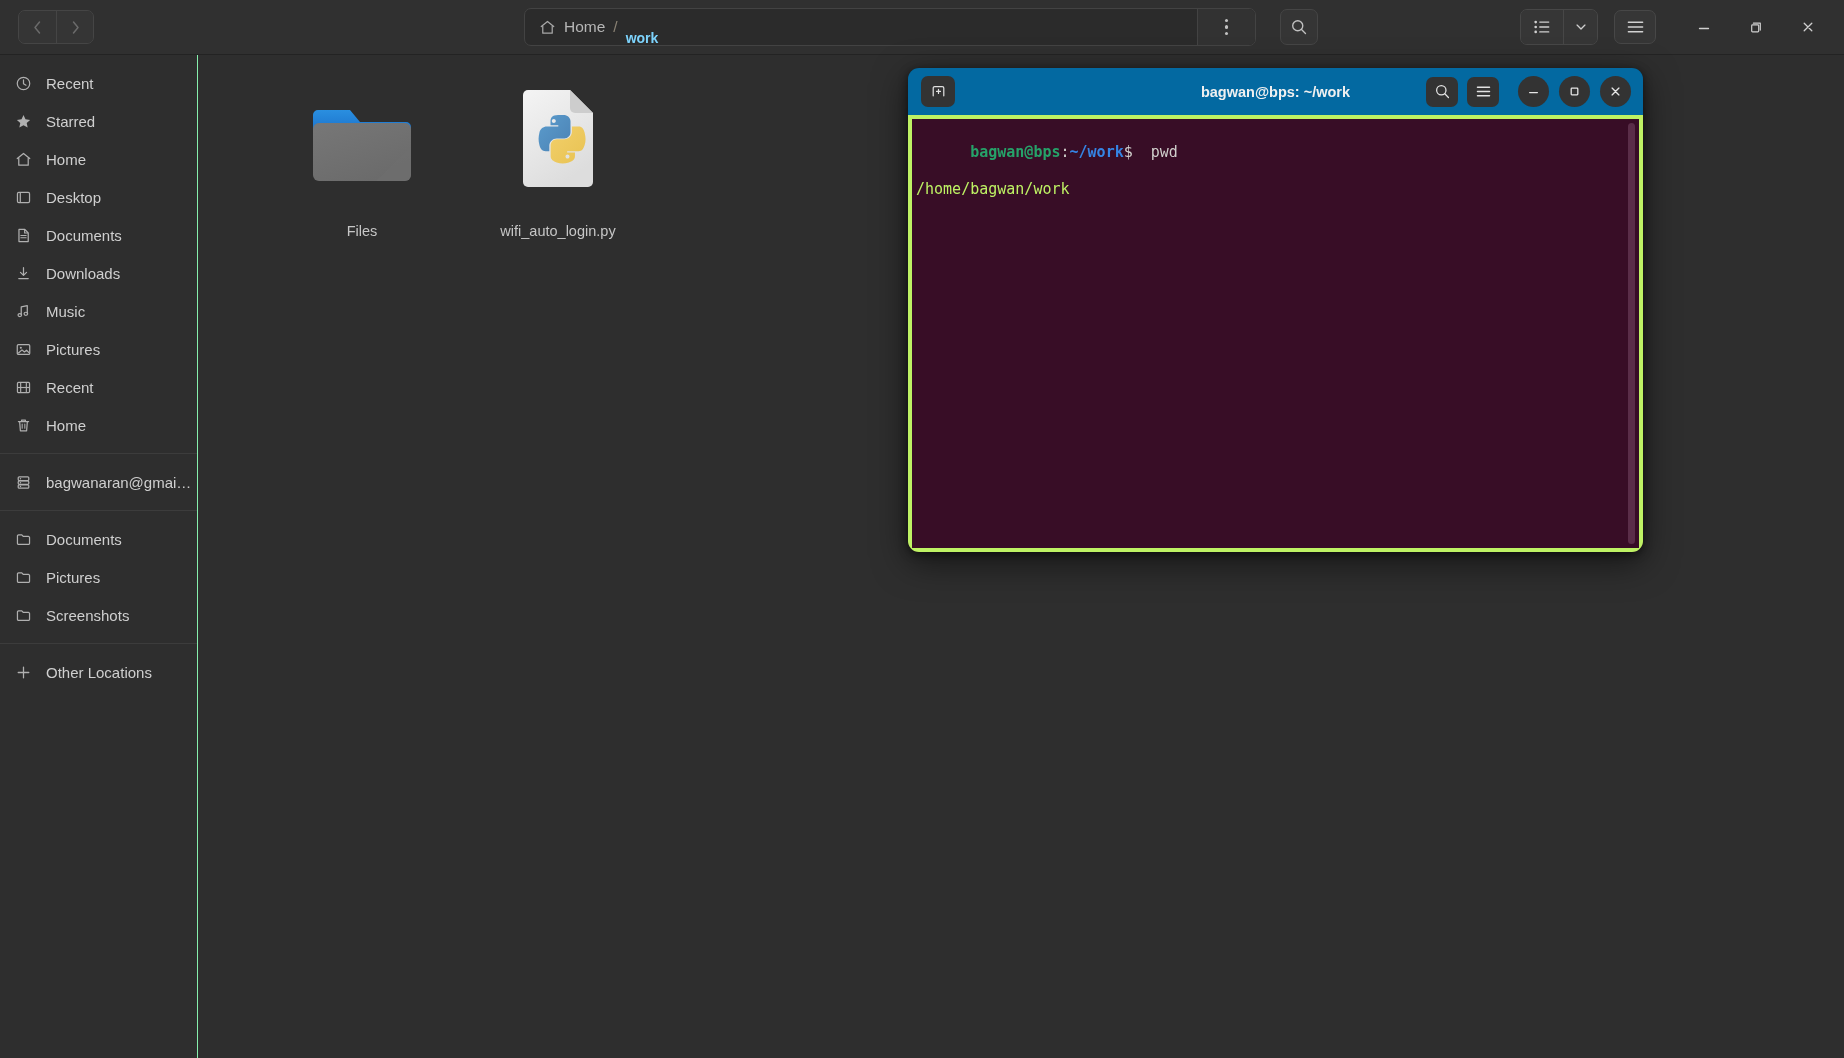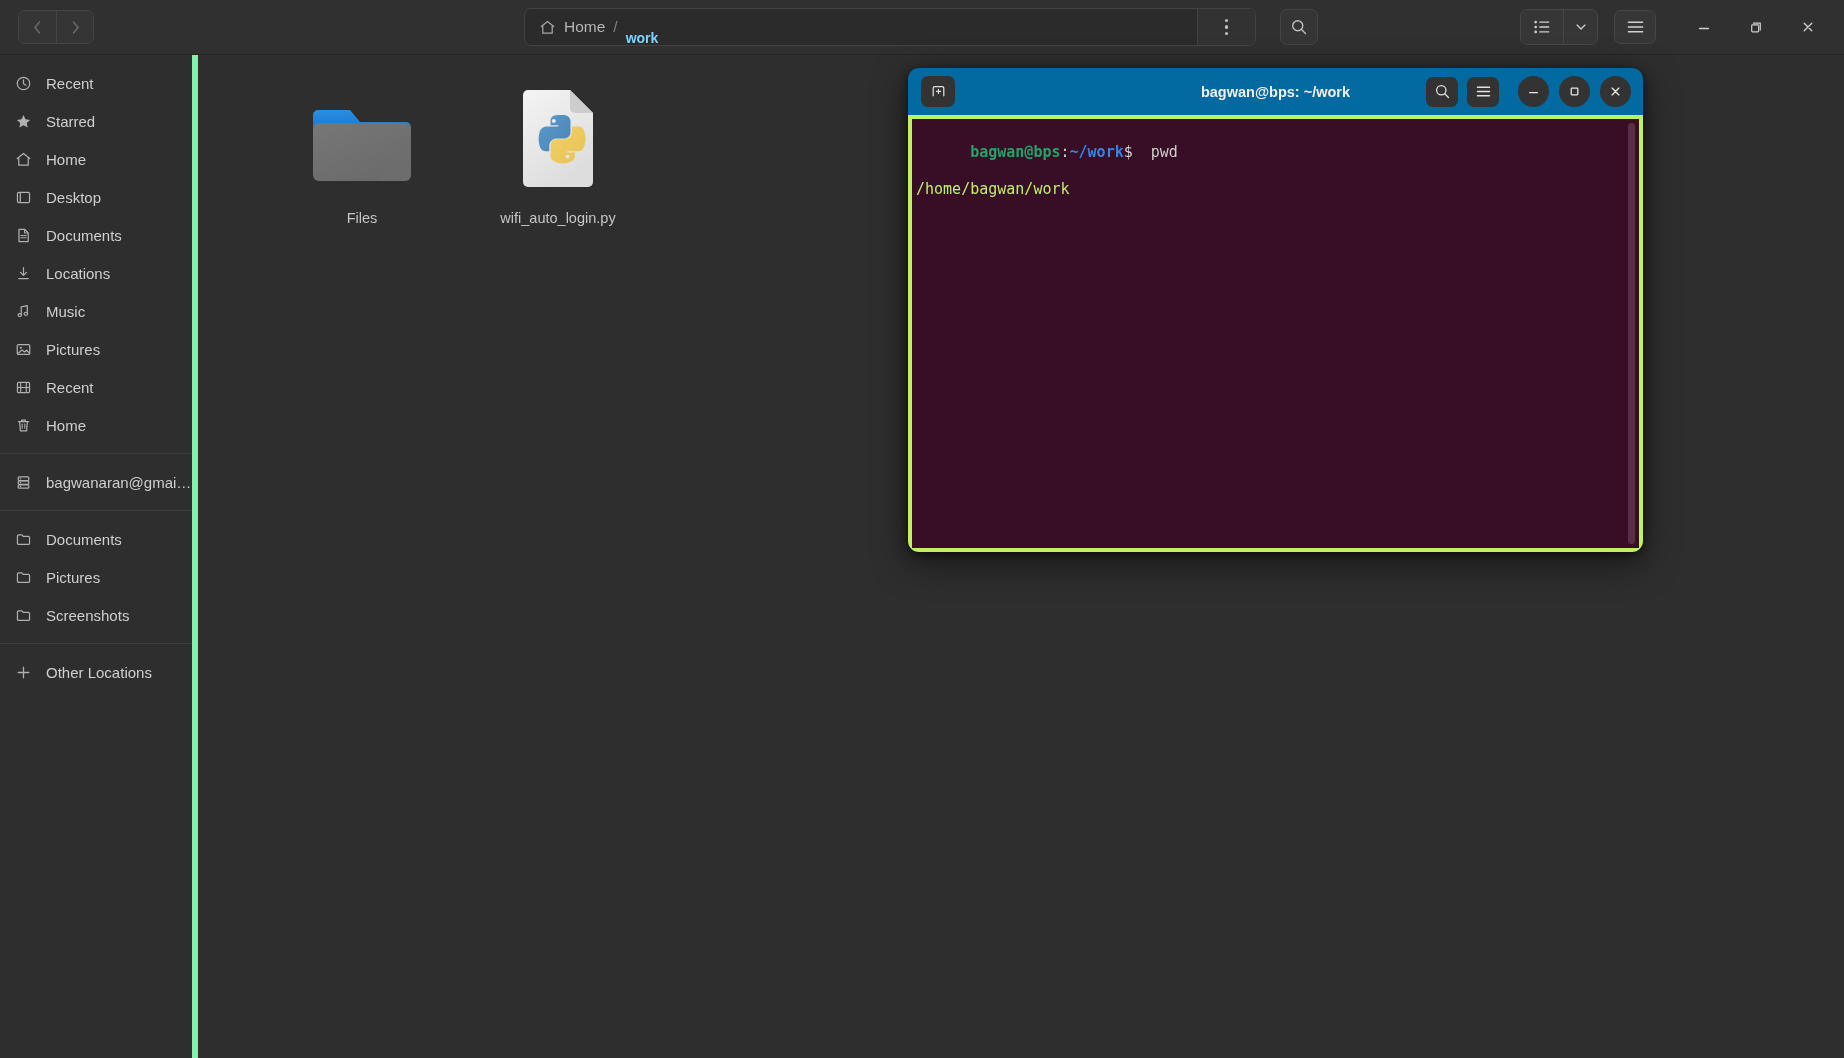--- a/index.html
+++ b/index.html
@@ -132,21 +132,21 @@
   #wctrl-min { margin-left: 28px; }
   #wctrl-max { margin-left: 12px; }
   #wctrl-close { margin-left: 12px; margin-right: 4px; }
 
   
   #fm-body { flex: 1; display: flex; min-height: 0; }
 
   #sidebar {
     width: 198px; min-width: 198px;
     background: #2e2e2e;
-    border-right: 6px solid #86efac;
+    border-right: 1px solid #86efac;
     padding-top: 9px;
     overflow: hidden;
   }
   .side-item {
     height: 38px;
     display: flex; align-items: center;
     gap: 13px;
     padding-left: 14px;
     cursor: pointer;
     color: #cfcfcf;
@@ -171,21 +171,21 @@
   }
   .icon-grid { display: flex; gap: 0; padding-left: 66px; }
   .file-cell {
     width: 196px;
     display: flex; flex-direction: column; align-items: center;
     cursor: pointer;
     padding-top: 6px;
   }
   .file-thumb { height: 108px; display: flex; align-items: flex-end; justify-content: center; }
   .file-label {
-    margin-top: 19px;
+    margin-top: 32px;
     font-size: 14.5px;
     color: #c6c6c6;
     text-align: center;
     max-width: 186px;
     white-space: nowrap; overflow: hidden; text-overflow: ellipsis;
   }
 
   
   #term-window {
     position: absolute;
@@ -417,21 +417,21 @@
         </span>
         <span class="side-label">Documents</span>
       </div>
       <div class="side-item">
         <span class="side-ico">
           <svg width="17" height="17" viewBox="0 0 18 18" fill="none" aria-hidden="true">
             <path d="M9 2.8 V10.8 M5.8 7.8 L9 11 L12.2 7.8" stroke="currentColor" stroke-width="1.3" stroke-linecap="round" stroke-linejoin="round"></path>
             <path d="M4 14.4 H14" stroke="currentColor" stroke-width="1.3" stroke-linecap="round"></path>
           </svg>
         </span>
-        <span class="side-label">Locations</span>
+        <span class="side-label">Downloads</span>
       </div>
       <div class="side-item">
         <span class="side-ico">
           <svg width="17" height="17" viewBox="0 0 18 18" fill="none" aria-hidden="true">
             <path d="M6.6 12.6 V4.2 L13 2.8 V11.2" stroke="currentColor" stroke-width="1.3" stroke-linejoin="round"></path>
             <ellipse cx="5.1" cy="12.8" rx="1.9" ry="1.6" stroke="currentColor" stroke-width="1.3"></ellipse>
             <ellipse cx="11.5" cy="11.4" rx="1.9" ry="1.6" stroke="currentColor" stroke-width="1.3"></ellipse>
           </svg>
         </span>
         <span class="side-label">Music</span>

